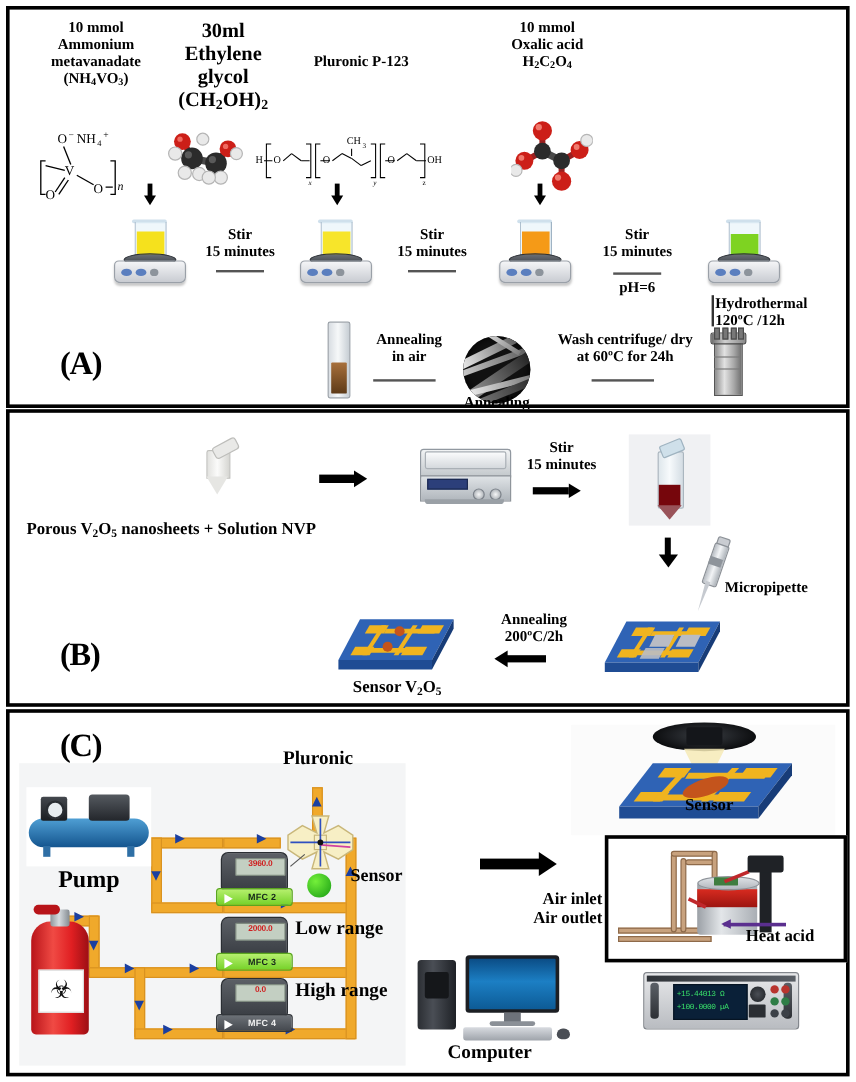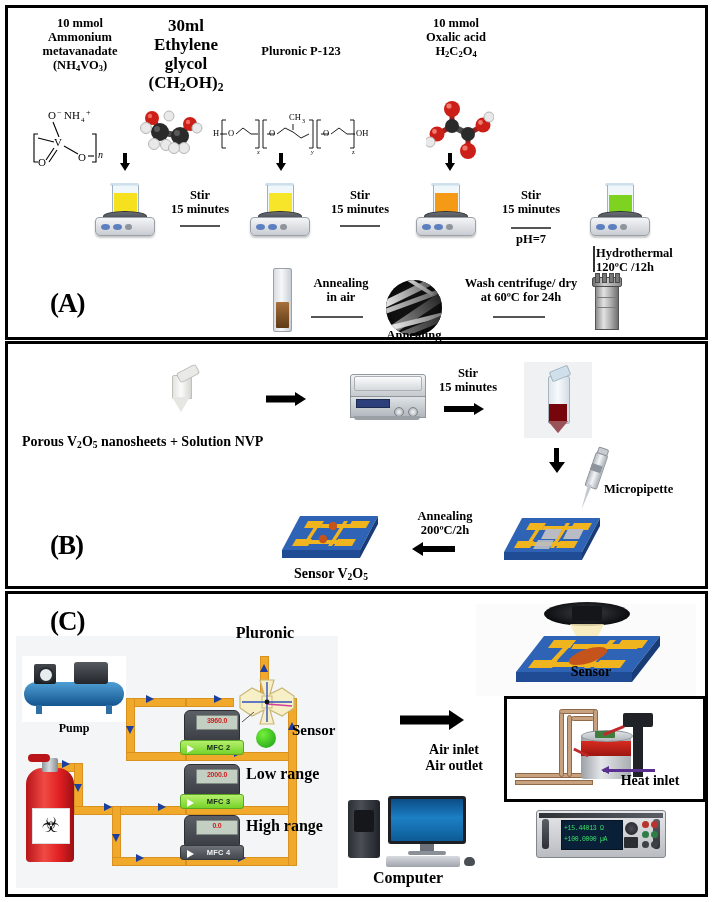--- a/index.html
+++ b/index.html
@@ -391,21 +391,21 @@
       <div>Stir</div>
       <div>15 minutes</div>
     </div>
     <div class="rule" style="left:332px;top:217px;width:40px;"></div>
 
     <div class="lbl" style="left:480px;top:180px;width:86px;font-size:12.5px;">
       <div>Stir</div>
       <div>15 minutes</div>
     </div>
     <div class="rule" style="left:503px;top:219px;width:40px;"></div>
-    <div class="lbl" style="left:480px;top:224px;width:86px;font-size:12.5px;">pH=7</div>
+    <div class="lbl" style="left:480px;top:224px;width:86px;font-size:12.5px;">pH=6</div>
 
     <div class="vrule" style="left:585px;top:238px;height:26px;"></div>
     <div class="lbl" style="left:588px;top:238px;width:112px;font-size:12.5px;text-align:left;">
       <div>Hydrothermal</div>
       <div>120ºC /12h</div>
     </div>
 
     <div class="autoclave" style="left:583px;top:265px;">
       <div class="ac-body"></div>
       <div class="ac-ring" style="top:24px;"></div>
@@ -619,21 +619,21 @@
     <div class="lbl" style="left:284px;top:128px;width:66px;font-size:15px;text-align:left;">Sensor</div>
 
     <div class="pump" style="left:14px;top:62px;">
       <div class="pump-tank"></div>
       <div class="pump-motor"></div>
       <div class="pump-motor2"></div>
       <div class="pump-gauge"></div>
       <div class="pump-foot" style="left:14px;"></div>
       <div class="pump-foot" style="left:84px;"></div>
     </div>
-    <div class="lbl" style="left:14px;top:128px;width:104px;font-size:12px;">Pump</div>
+    <div class="lbl" style="left:14px;top:128px;width:104px;font-size:20px;">Pump</div>
 
     <div class="cyl" style="left:14px;top:160px;">
       <div class="cyl-body"></div>
       <div class="cyl-neck"></div>
       <div class="cyl-valve"></div>
       <div class="cyl-label">
         <div class="biohaz">☣</div>
       </div>
       <div class="cyl-gas" style="bottom:20px;">Gas</div>
     </div>
@@ -722,24 +722,24 @@
         <div class="oven-band" style="left:74px;top:42px;"></div>
         <div class="oven-top" style="left:74px;top:31px;"></div>
         <div class="oven-chip" style="left:88px;top:32px;"></div>
         <div class="wire" style="left:66px;top:52px;width:16px;height:3px;transform:rotate(26deg);"></div>
         <div class="wire" style="left:96px;top:30px;width:22px;height:3px;transform:rotate(-22deg);"></div>
         <div class="probe" style="left:126px;top:20px;width:10px;height:58px;"></div>
         <div class="probe" style="left:116px;top:14px;width:30px;height:14px;border-radius:2px;"></div>
         <div style="position:absolute;left:96px;top:70px;width:52px;height:3px;background:#5b2f8f;"></div>
         <div style="position:absolute;left:94px;top:67px;width:0;height:0;border-top:4px solid transparent;border-bottom:4px solid transparent;border-right:8px solid #5b2f8f;"></div>
       </div>
-      <div class="lbl" style="left:96px;top:74px;width:94px;font-size:14px;">Heat inlet</div>
-    </div>
-
-    <div class="lbl" style="left:398px;top:148px;width:96px;font-size:14px;text-align:center;">
+      <div class="lbl" style="left:96px;top:74px;width:94px;font-size:14px;">Heat acid</div>
+    </div>
+
+    <div class="lbl" style="left:398px;top:148px;width:96px;font-size:14px;text-align:right;">
       <div>Air inlet</div>
       <div>Air outlet</div>
     </div>
 
     <div class="comp" style="left:340px;top:202px;">
       <div class="tower">
           <div class="tower-slot"></div>
         </div>
       <div class="monitor">
           <div class="screen"></div>

